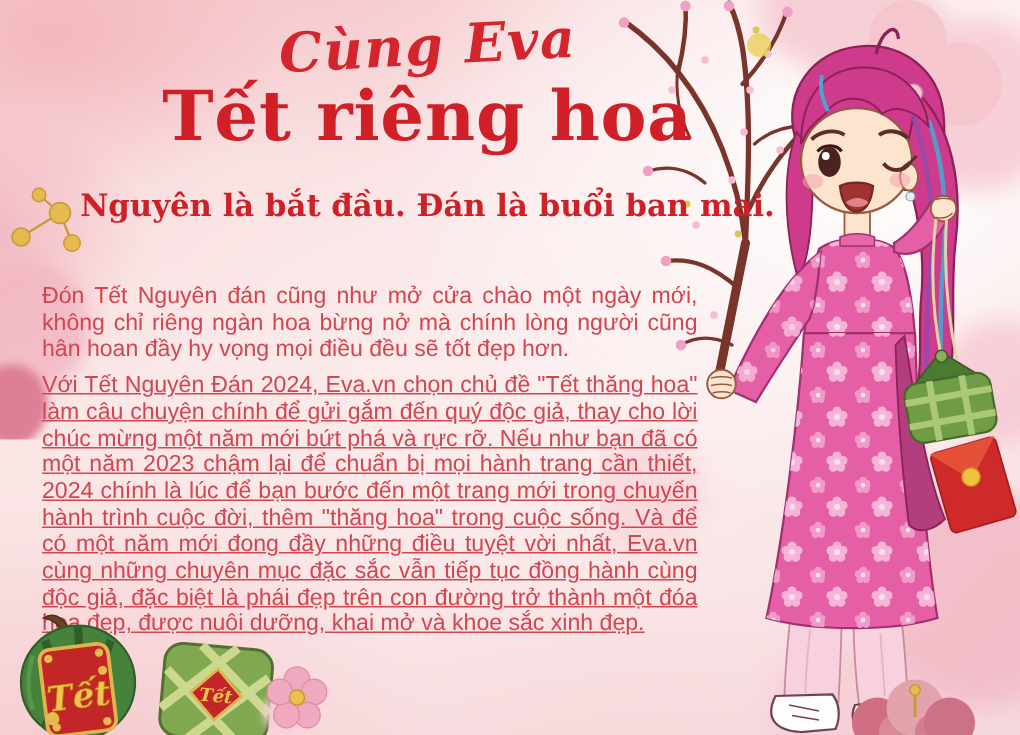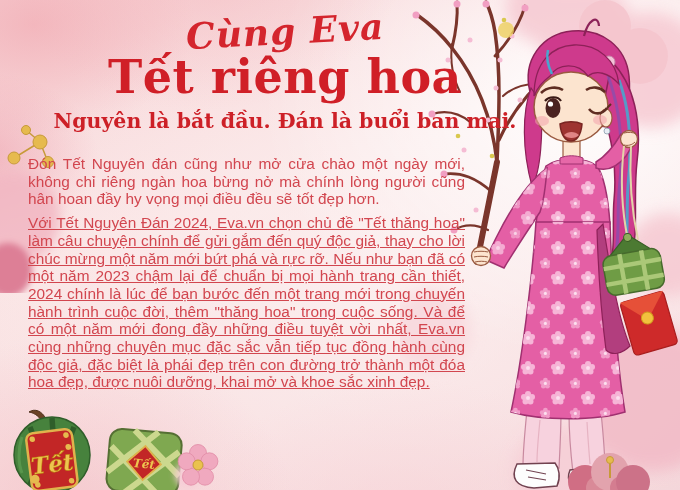--- a/index.html
+++ b/index.html
@@ -21,24 +21,24 @@
     display:inline-block;transform:rotate(-3deg);
     font-family:"DejaVu Serif",serif;font-style:italic;font-weight:700;
     font-size:36px;line-height:1.1;color:#d4252d;letter-spacing:1px;
   }
   .title{
     font-family:"DejaVu Serif",serif;font-weight:700;
     font-size:46px;line-height:1.05;color:#d01f27;letter-spacing:.5px;margin-top:1px;
   }
   .subtitle{
     font-family:"DejaVu Serif",serif;font-weight:700;
-    font-size:20.5px;line-height:1.2;color:#cd2027;margin-top:8px;
+    font-size:20.5px;line-height:1.2;color:#cd2027;margin-top:24px;
   }
   .article{
-    position:absolute;left:28px;top:155px;width:437px;z-index:2;
+    position:absolute;left:28px;top:189px;width:437px;z-index:2;
     color:#d2464f;font-size:15.4px;line-height:17.7px;text-align:justify;
   }
   .article p{margin:0;}
   .article p + p{margin-top:6px;text-decoration:underline;}
   .girl-svg{position:absolute;left:400px;top:0;z-index:1;}
   .topleft-svg{position:absolute;left:0;top:118px;z-index:0;}
   .bottomleft-svg{position:absolute;left:2px;top:405px;z-index:3;}
   .bottomright-svg{position:absolute;right:0;bottom:0;z-index:1;}
 </style>
 </head>

